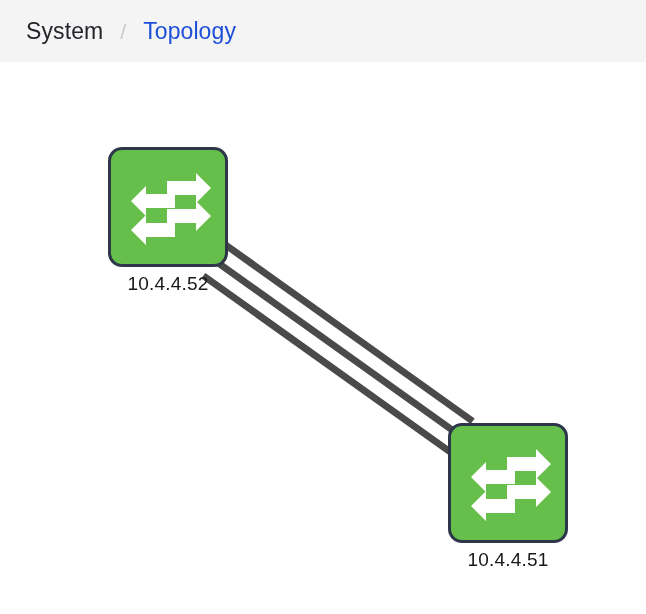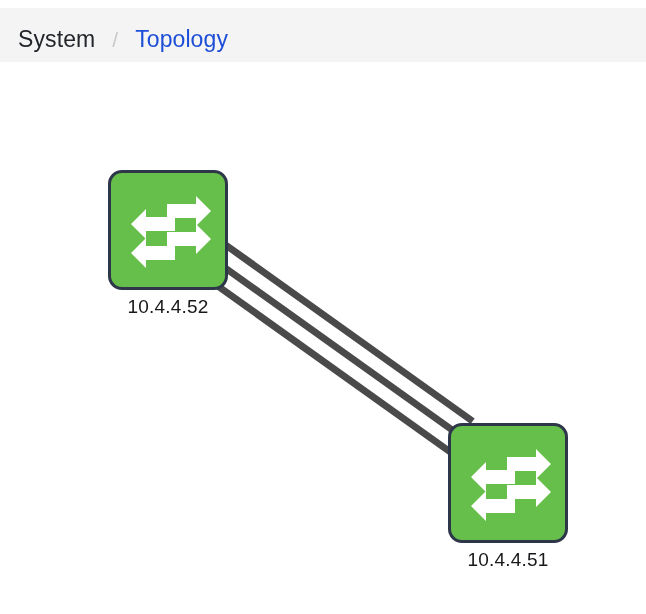--- a/index.html
+++ b/index.html
@@ -17,28 +17,28 @@
     position: relative;
     width: 646px;
     height: 614px;
     background: #ffffff;
   }
 
   
   .header {
     position: absolute;
     left: 0;
-    top: 8px;
+    top: 0;
     width: 646px;
     height: 62px;
     background: #f4f4f4;
     box-sizing: border-box;
     display: flex;
     align-items: center;
-    padding-left: 18px;
+    padding-left: 26px;
   }
   .breadcrumb {
     display: flex;
     align-items: center;
     gap: 0;
   }
   .crumb-root {
     font-size: 23px;
     color: #22252a;
     letter-spacing: 0.1px;
@@ -123,21 +123,21 @@
 
     <svg class="links-svg" viewBox="0 0 646 552">
       <g id="links-group">
           <line x1="224.65453359523187" y1="182.26847388623483" x2="472.65453359523184" y2="359.26847388623486" stroke="#4a4a4a" stroke-width="7" stroke-linecap="butt"></line>
           <line x1="214" y1="198" x2="462" y2="375" stroke="#4a4a4a" stroke-width="7" stroke-linecap="butt"></line>
           <line x1="203.34546640476813" y1="213.73152611376517" x2="451.34546640476816" y2="390.73152611376514" stroke="#4a4a4a" stroke-width="7" stroke-linecap="butt"></line>
         </g>
     </svg>
 
     <div id="nodes-layer">
-        <div class="node" style="left: 108px; top: 108px; width: 120px; height: 120px; text-align: right;">
+        <div class="node" style="left: 108px; top: 85px; width: 120px; height: 120px; text-align: right;">
           <div class="node-box" style="background: rgb(102, 191, 74); border-color: rgb(46, 55, 73);">
             <svg class="node-icon" viewBox="0 0 120 120">
               <path d="M 56 31 L 85 31 L 85 23 L 100 38 L 85 53 L 85 45 L 56 45 Z" fill="#ffffff"></path>
               <path d="M 64 44 L 35 44 L 35 36 L 20 51 L 35 66 L 35 58 L 64 58 Z" fill="#ffffff"></path>
               <path d="M 56 59 L 85 59 L 85 51 L 100 66 L 85 81 L 85 73 L 56 73 Z" fill="#ffffff"></path>
               <path d="M 64 73 L 35 73 L 35 65 L 20 80 L 35 95 L 35 87 L 64 87 Z" fill="#ffffff"></path>
             </svg>
           </div>
           <div class="node-label">10.4.4.52</div>
         </div>

